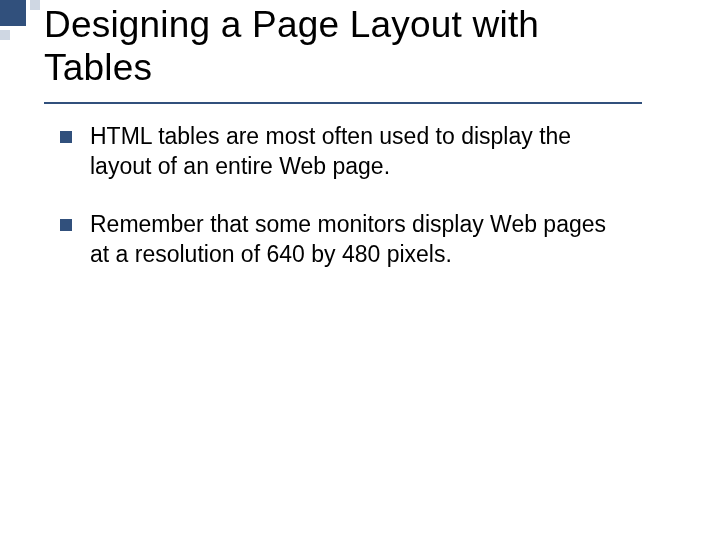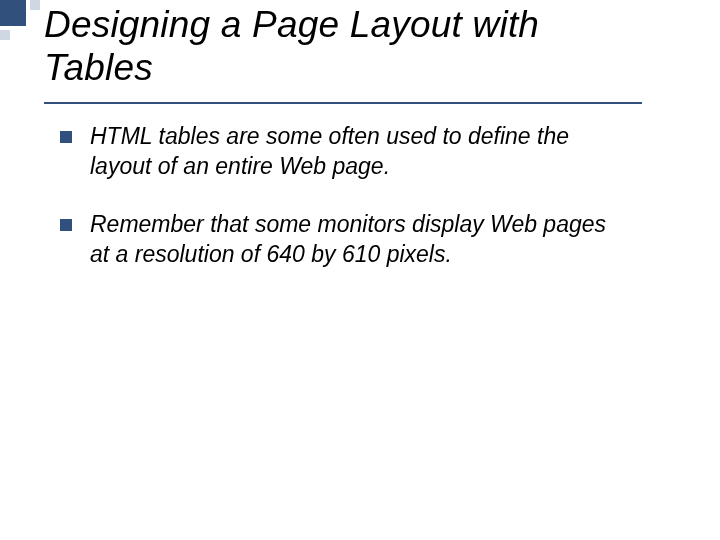--- a/index.html
+++ b/index.html
@@ -10,21 +10,20 @@
     background: #ffffff;
     font-family: Verdana, Geneva, sans-serif;
     color: #000;
     overflow: hidden;
   }
   .slide {
     position: relative;
     width: 660px;
     height: 540px;
     box-sizing: border-box;
-    font-style: italic;
   }
   
   .deco {
     position: absolute;
   }
   .sq-big {
     top: 0;
     left: 0;
     width: 26px;
     height: 26px;
@@ -97,24 +96,24 @@
   <div class="deco sq-small-2"></div>
 
   <div class="title">Designing a Page Layout with Tables</div>
 
   <div class="rule"></div>
 
   <div class="body">
 
     <div class="item">
       <div class="bullet"></div>
-      <div class="item-text">HTML tables are some often used to define the layout of an entire Web page.</div>
+      <div class="item-text">HTML tables are most often used to display the layout of an entire Web page.</div>
     </div>
 
 
     <div class="item">
       <div class="bullet"></div>
-      <div class="item-text">Remember that some monitors display Web pages at a resolution of 640 by 610 pixels.</div>
+      <div class="item-text">Remember that some monitors display Web pages at a resolution of 640 by 480 pixels.</div>
     </div>
 
   </div>
 
 </div>
 
 </body></html>

